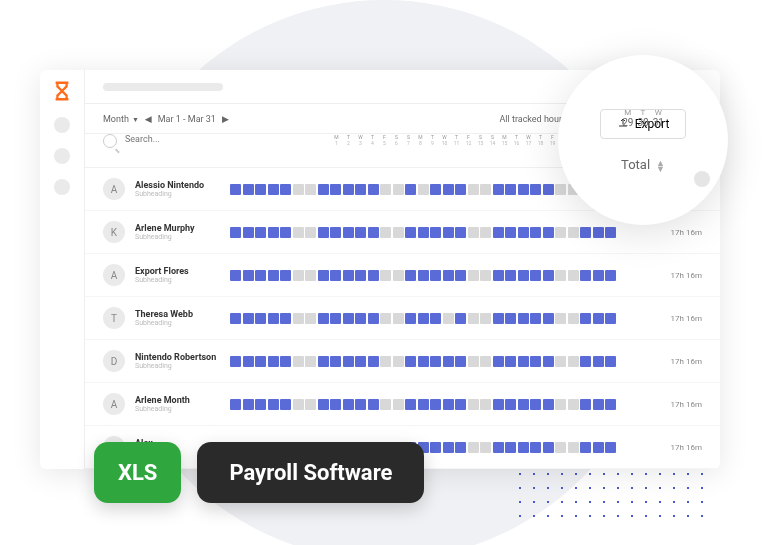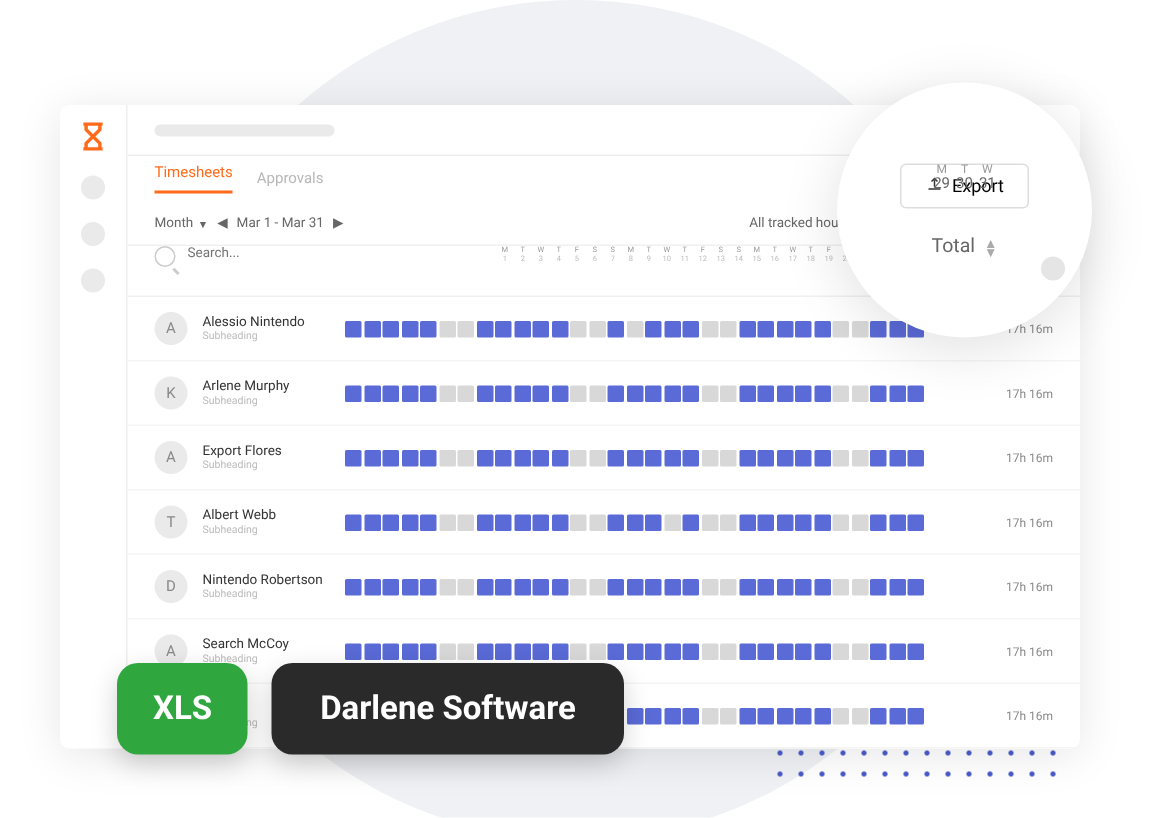--- a/index.html
+++ b/index.html
@@ -25,36 +25,36 @@
 .search-icon{width:14px;height:14px;border:1.5px solid #ccc;border-radius:50%;position:relative;margin-right:8px}
 .search-icon::after{content:"";position:absolute;bottom:-4px;right:-4px;width:5px;height:1.5px;background:#ccc;transform:rotate(45deg)}
 .search-input{border:none;outline:none;font-size:9px;color:#999;width:100px}
 .day-headers{display:flex;gap:1px;margin-left:auto;font-size:5px;color:#999;text-align:center}
 .day-col{width:11px}
 .day-num{font-size:5px;color:#bbb}
 .rows{}
 .row{display:flex;align-items:center;height:43px;padding:0 18px;border-bottom:1px solid #f5f5f5}
 .avatar{width:22px;height:22px;border-radius:50%;background:#eaeaea;display:flex;align-items:center;justify-content:center;font-size:10px;color:#888;margin-right:10px}
 .person{width:95px}
-.name{font-size:9px;color:#333;font-weight:400}
+.name{font-size:9px;color:#333;font-weight:700}
 .sub{font-size:7px;color:#bbb}
 .cells{display:flex;gap:1.5px;flex:1}
 .cell{width:11px;height:11px;background:#5a6ad6;border-radius:1px}
 .cell.dim{background:#d8d8d8}
 .total{font-size:8px;color:#888;margin-left:10px;width:35px;text-align:right}
 .export-pop{position:absolute;top:55px;right:40px;width:170px;height:170px;background:#fff;border-radius:50%;box-shadow:0 8px 40px rgba(0,0,0,0.12);z-index:5;display:flex;flex-direction:column;align-items:center;justify-content:center}
 .export-btn{border:1px solid #ddd;border-radius:4px;padding:7px 16px;font-size:12px;display:flex;align-items:flex-start;gap:6px;cursor:pointer;background:#fff}
 .export-icon{width:12px;height:12px}
 .total-label{margin-top:18px;font-size:13px;color:#666;display:flex;align-items:flex-end;gap:6px}
 .sort-arrows{font-size:9px;color:#aaa;line-height:6px}
 .mini-days{position:absolute;top:53px;font-size:8px;color:#999;display:flex;gap:4px;width:100%;justify-content:center}
 .mini-day{text-align:center}
 .mini-day-n{font-size:10px;color:#666}
 .gray-dot{width:16px;height:16px;background:#e5e5e5;border-radius:50%;position:absolute;right:18px;bottom:38px}
-.badges{position:absolute;bottom:42px;left:78px;display:flex;gap:16px;z-index:10}
+.badges{position:absolute;bottom:42px;left:94px;display:flex;gap:16px;z-index:10}
 .badge{border-radius:14px;padding:18px 24px;font-size:22px;font-weight:700;color:#fff;box-shadow:0 6px 18px rgba(0,0,0,0.18)}
 .badge-xls{background:#2fa73e}
 .badge-cvs{background:#ff6b1a}
 .badge-payroll{background:#2a2a2a;padding:18px 32px}
 </style>
 </head>
 <body>
 
 <div class="bg-blob"></div>
 <div class="dots"></div>
@@ -65,24 +65,20 @@
         <path d="M5 3h14M5 21h14M7 3v4l5 5 5-5V3M7 21v-4l5-5 5 5v4"></path>
       </svg>
     <div class="rail-dot"></div>
     <div class="rail-dot"></div>
     <div class="rail-dot"></div>
   </div>
   <div class="main">
     <div class="topbar">
       <div class="placeholder-bar"></div>
     </div>
-    <div class="tabs">
-      <span class="tab-active">Timesheets</span>
-      <span class="tab-inactive">Approvals</span>
-    </div>
     <div class="filters">
       <div class="filter-item">
           <span>Month</span>
           <span class="chev">▼</span>
         </div>
       <span style="cursor:pointer">◀</span>
       <span>Mar 1 - Mar 31</span>
       <span style="cursor:pointer">▶</span>
       <div class="spacer"></div>
       <div class="filter-item">
@@ -348,21 +344,21 @@
             <div class="cell dim"></div>
             <div class="cell"></div>
             <div class="cell"></div>
             <div class="cell"></div>
           </div>
           <div class="total">17h 16m</div>
         </div>
         <div class="row">
           <div class="avatar">T</div>
           <div class="person">
-            <div class="name">Albert Webb</div>
+            <div class="name">Theresa Webb</div>
             <div class="sub">Subheading</div>
           </div>
           <div class="cells">
             <div class="cell"></div>
             <div class="cell"></div>
             <div class="cell"></div>
             <div class="cell"></div>
             <div class="cell"></div>
             <div class="cell dim"></div>
             <div class="cell dim"></div>
@@ -430,21 +426,21 @@
             <div class="cell dim"></div>
             <div class="cell"></div>
             <div class="cell"></div>
             <div class="cell"></div>
           </div>
           <div class="total">17h 16m</div>
         </div>
         <div class="row">
           <div class="avatar">A</div>
           <div class="person">
-            <div class="name">Search McCoy</div>
+            <div class="name">Arlene Month</div>
             <div class="sub">Subheading</div>
           </div>
           <div class="cells">
             <div class="cell"></div>
             <div class="cell"></div>
             <div class="cell"></div>
             <div class="cell"></div>
             <div class="cell"></div>
             <div class="cell dim"></div>
             <div class="cell dim"></div>
@@ -543,14 +539,14 @@
   </button>
   <div class="total-label">
     <span>Total</span>
     <span class="sort-arrows">▲<br>▼</span>
   </div>
   <div class="gray-dot"></div>
 </div>
 
 <div class="badges">
   <div class="badge badge-xls">XLS</div>
-  <div class="badge badge-payroll">Darlene Software</div>
+  <div class="badge badge-payroll">Payroll Software</div>
 </div>
 
 </body></html>

